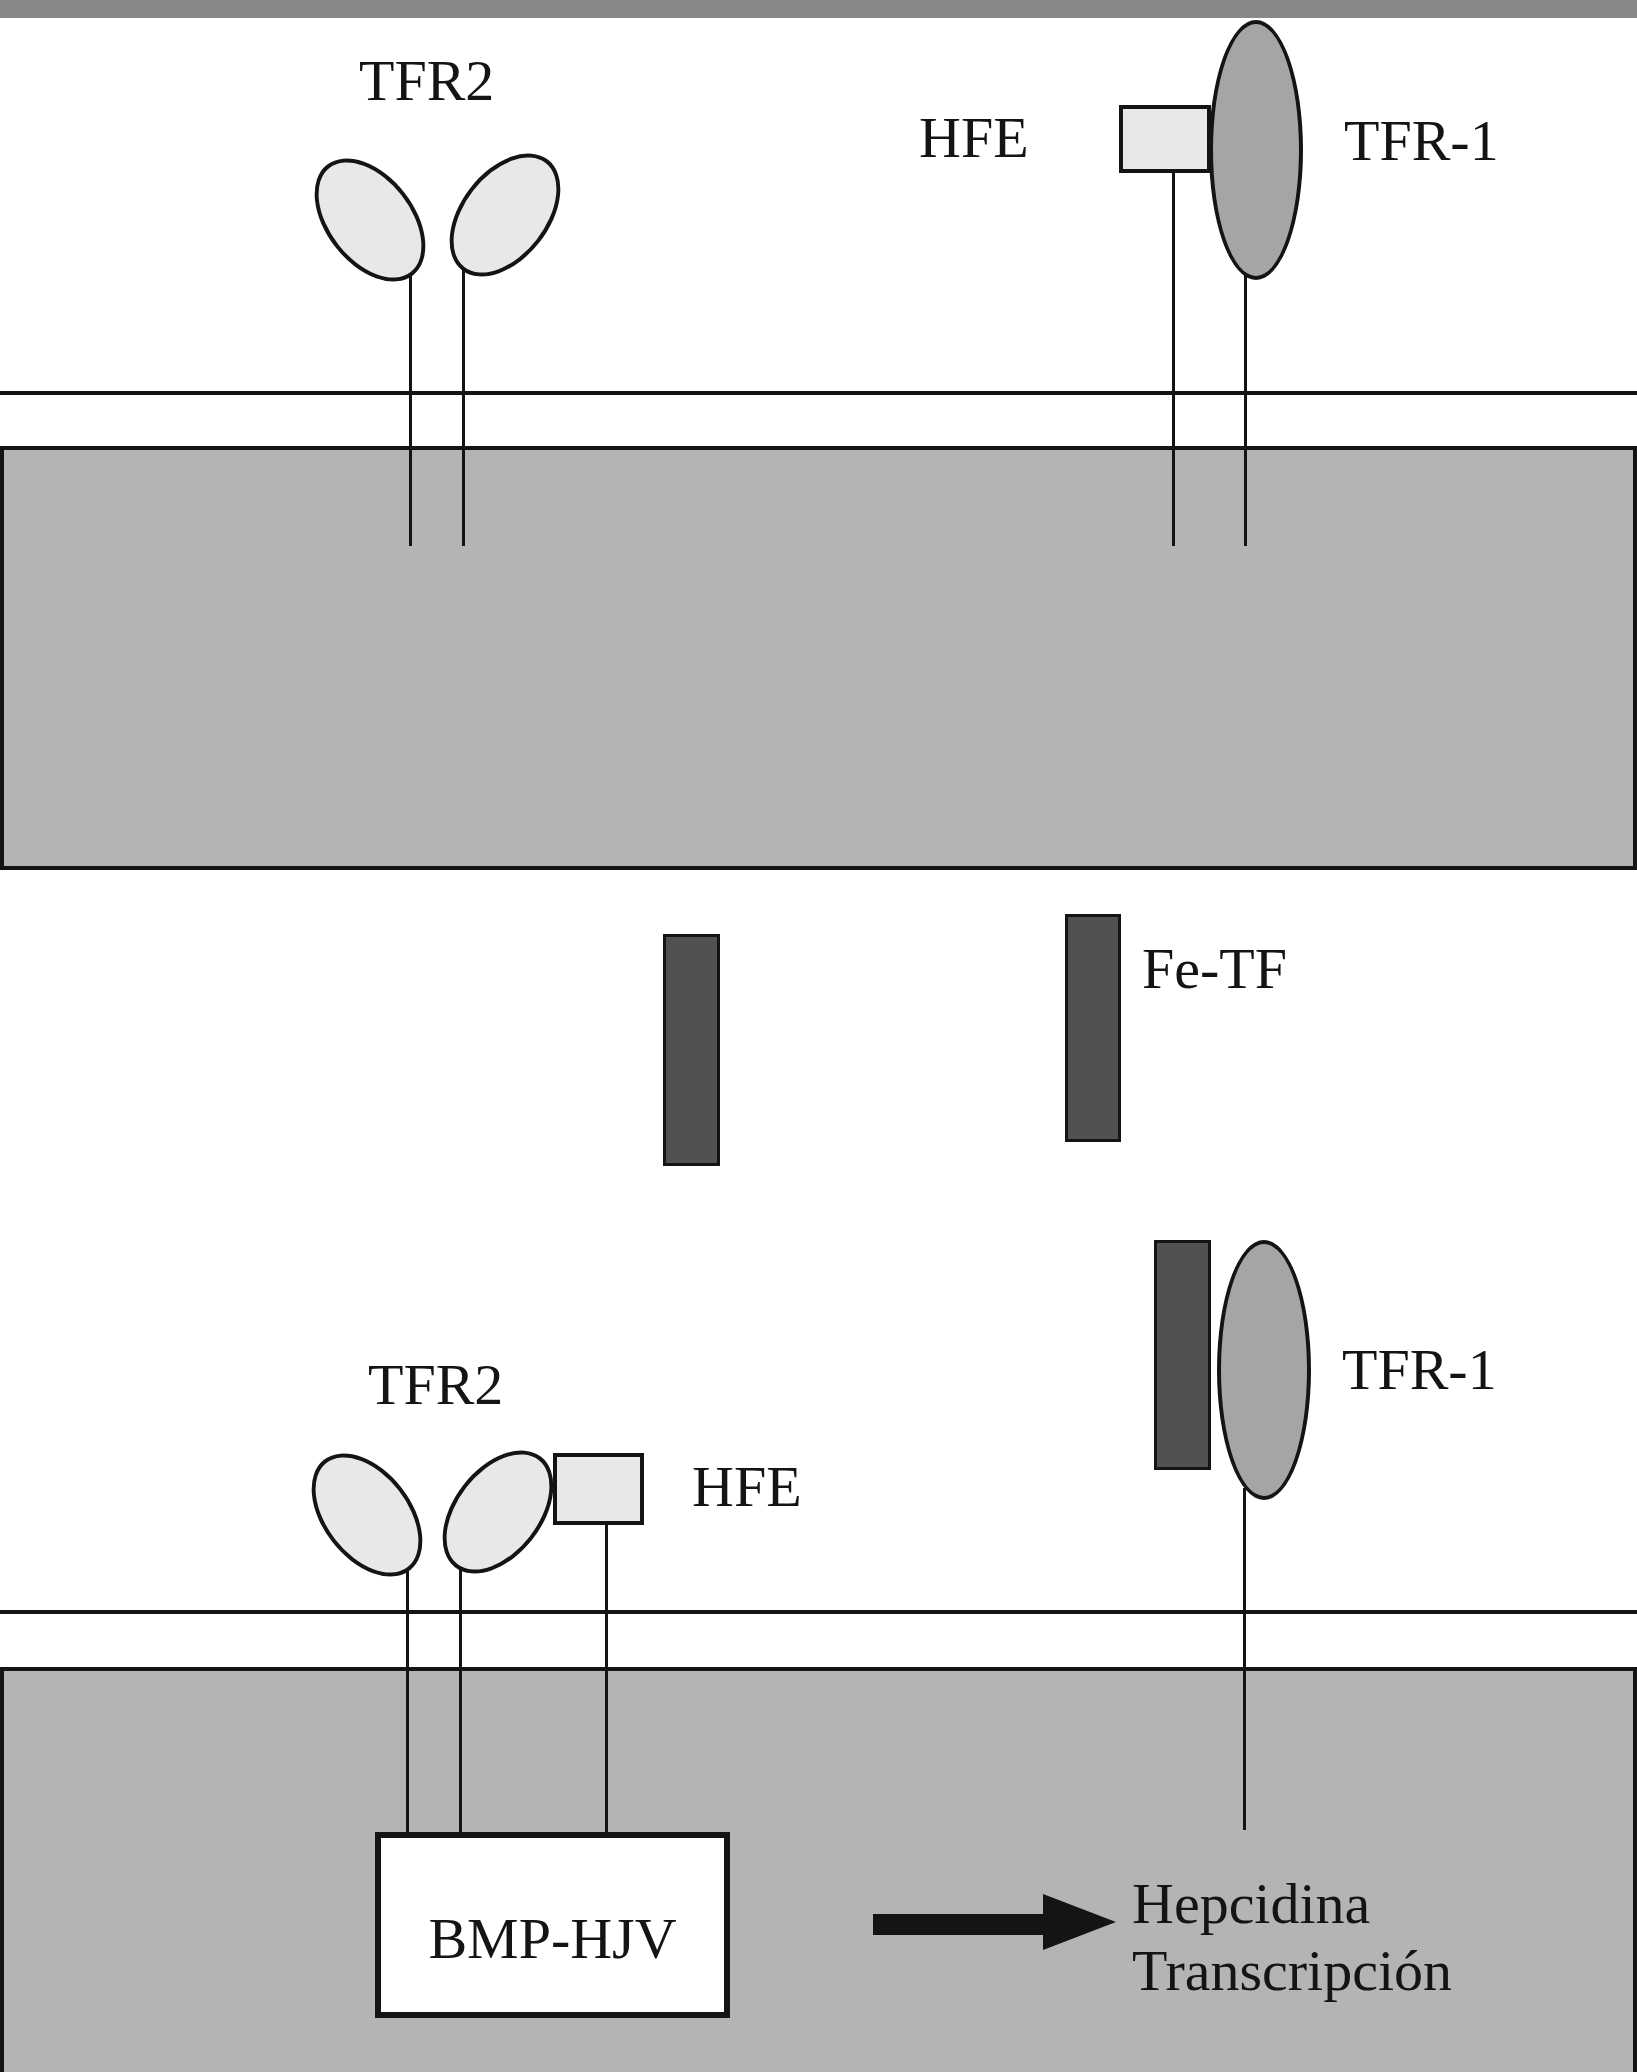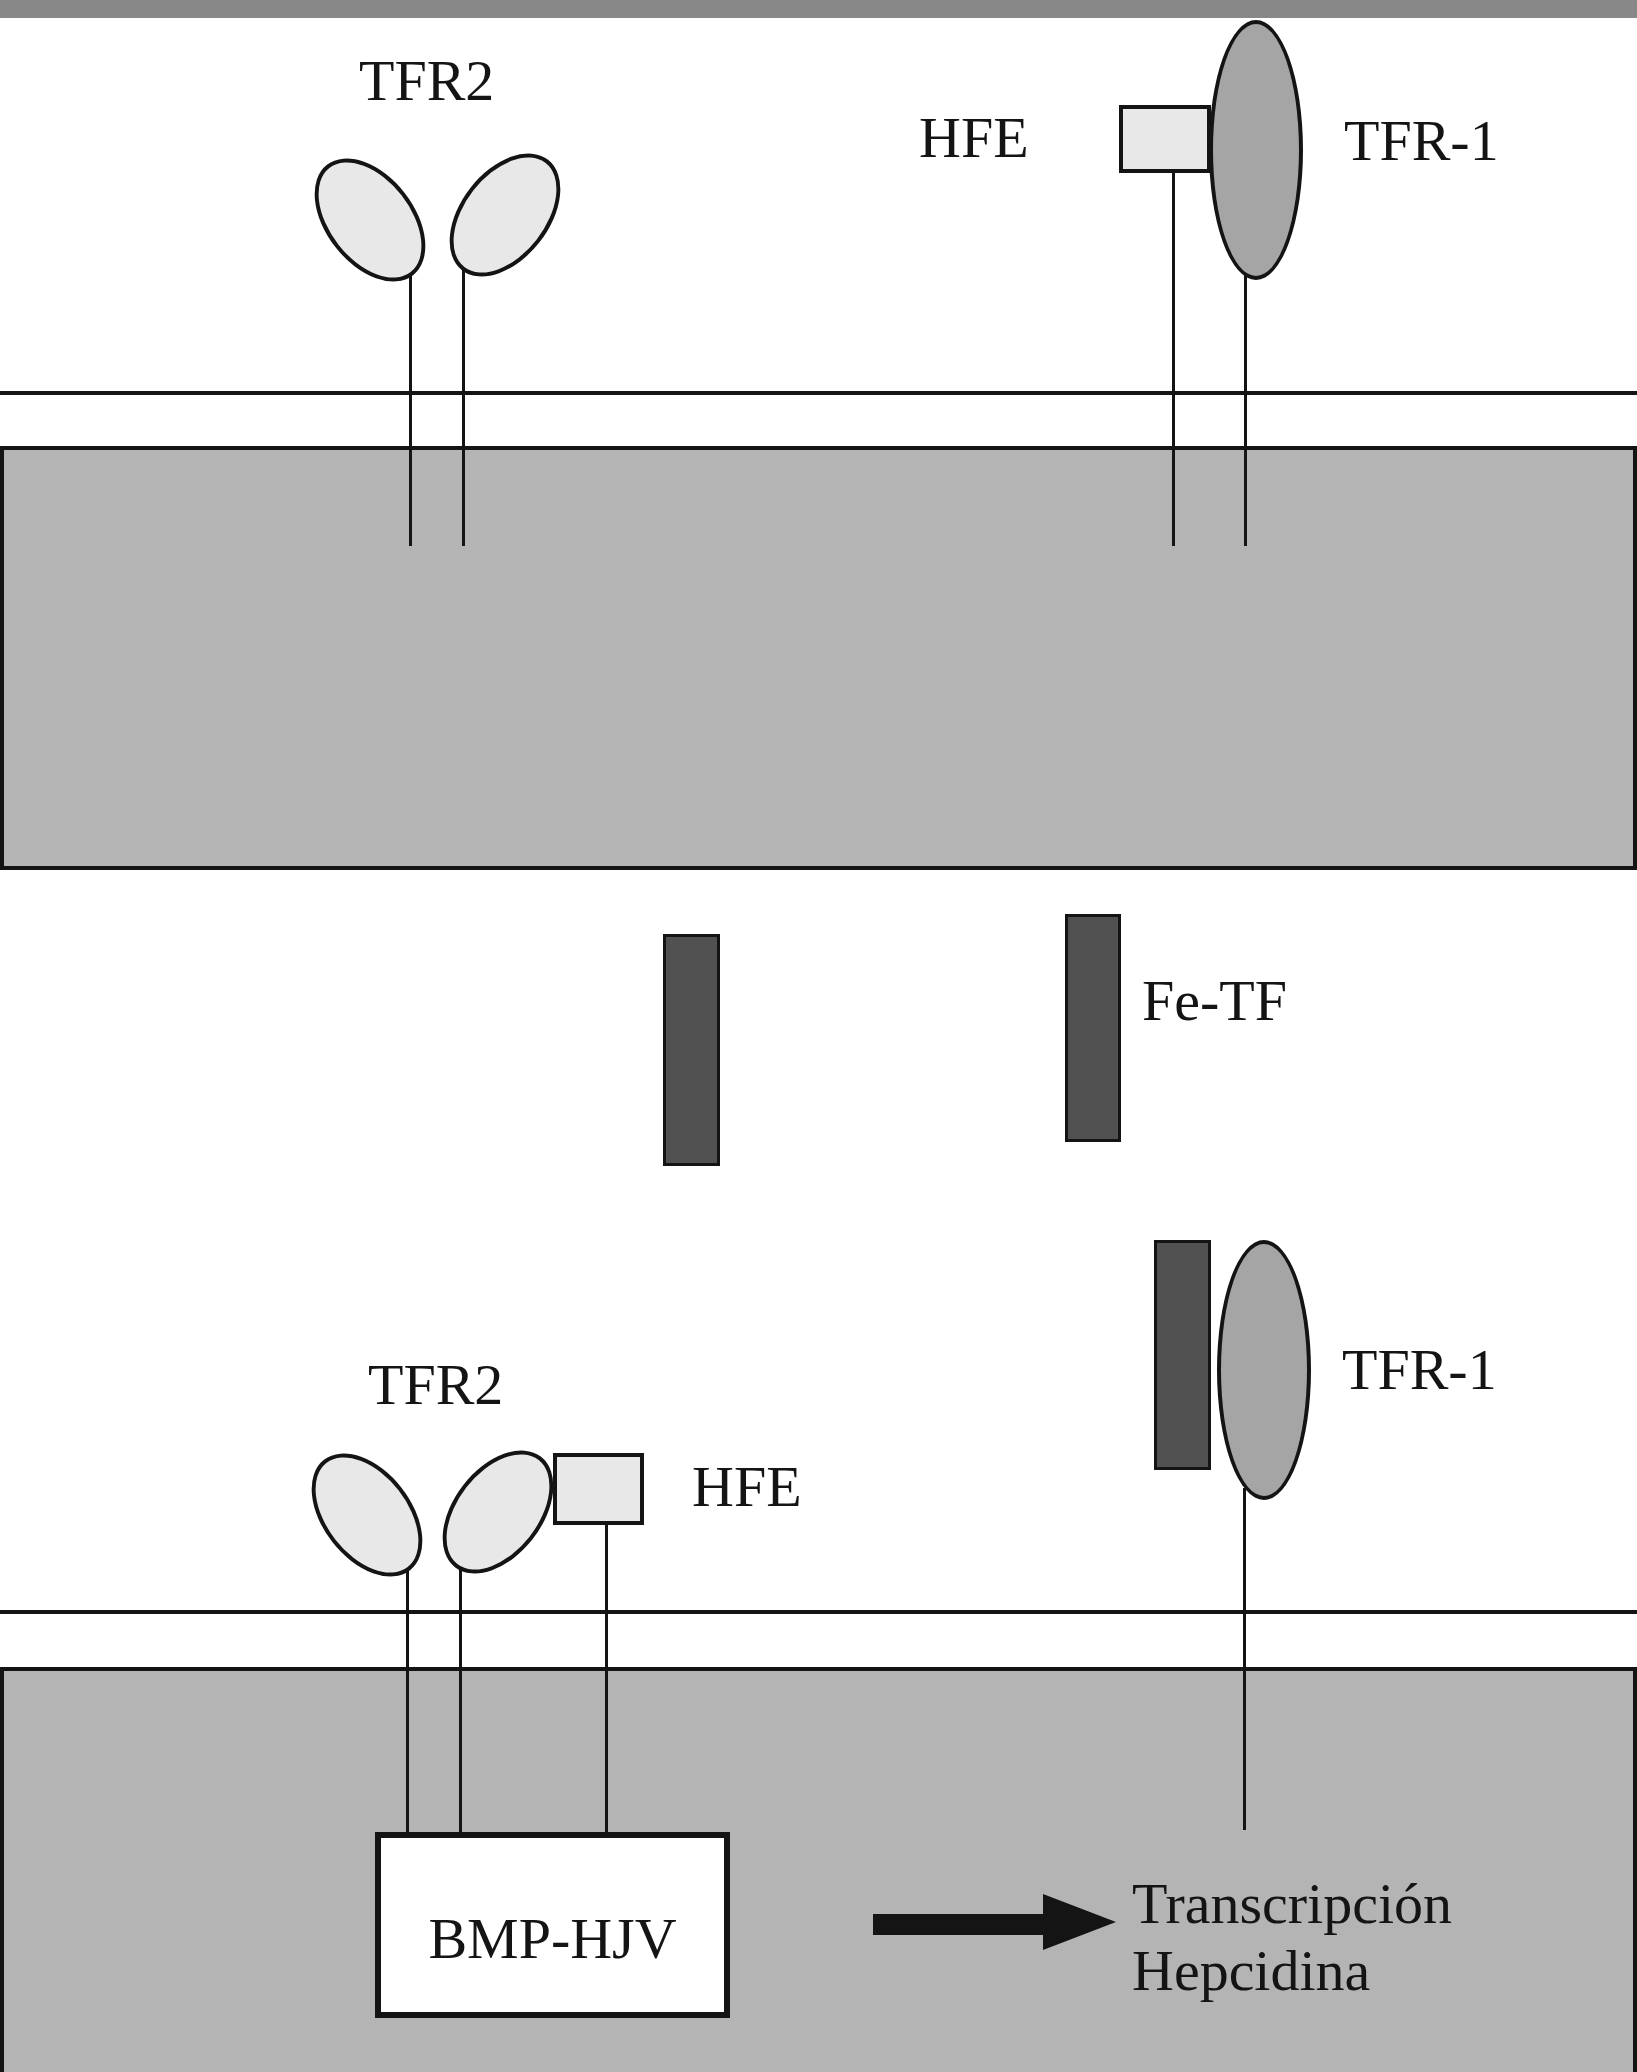--- a/index.html
+++ b/index.html
@@ -90,21 +90,21 @@
 
   <div class="stalk" style="left:1172px;top:150px;height:378px;"></div>
   <div class="stalk" style="left:1244px;top:250px;height:278px;"></div>
   <div class="rect-light" style="left:1119px;top:87px;width:92px;height:68px;"></div>
   <div class="ellipse medium" style="left:1209px;top:2px;"></div>
   <div class="lbl" style="left:919px;top:91px;">HFE</div>
   <div class="lbl" style="left:1344px;top:94px;">TFR-1</div>
 
   <div class="bar-dark" style="left:663px;top:916px;width:57px;height:232px;"></div>
   <div class="bar-dark" style="left:1065px;top:896px;width:56px;height:228px;"></div>
-  <div class="lbl" style="left:1142px;top:954px;">Fe-TF</div>
+  <div class="lbl" style="left:1142px;top:922px;">Fe-TF</div>
 
   <div class="stalk" style="left:1243px;top:1470px;height:342px;"></div>
   <div class="bar-dark" style="left:1154px;top:1222px;width:57px;height:230px;"></div>
   <div class="ellipse medium" style="left:1217px;top:1222px;"></div>
   <div class="lbl" style="left:1342px;top:1323px;">TFR-1</div>
 
   <div class="stalk" style="left:406px;top:1545px;height:269px;"></div>
   <div class="stalk" style="left:459px;top:1542px;height:272px;"></div>
   <div class="stalk" style="left:605px;top:1500px;height:314px;"></div>
   <div class="ellipse light" style="left:323px;top:1427px;transform:rotate(-38deg);"></div>
@@ -112,17 +112,17 @@
   <div class="rect-light" style="left:553px;top:1435px;width:91px;height:72px;"></div>
   <div class="lbl" style="left:368px;top:1338px;">TFR2</div>
   <div class="lbl" style="left:692px;top:1440px;">HFE</div>
 
   <div id="bmp-box">
     <div id="bmp-label">BMP-HJV</div>
   </div>
   <div id="arrow-shaft"></div>
   <div id="arrow-head"></div>
   <div id="transcription-label">
+    <div>Hepcidina</div>
     <div>Transcripción</div>
-    <div>Hepcidina</div>
   </div>
 
 </div>
 
 </body></html>

